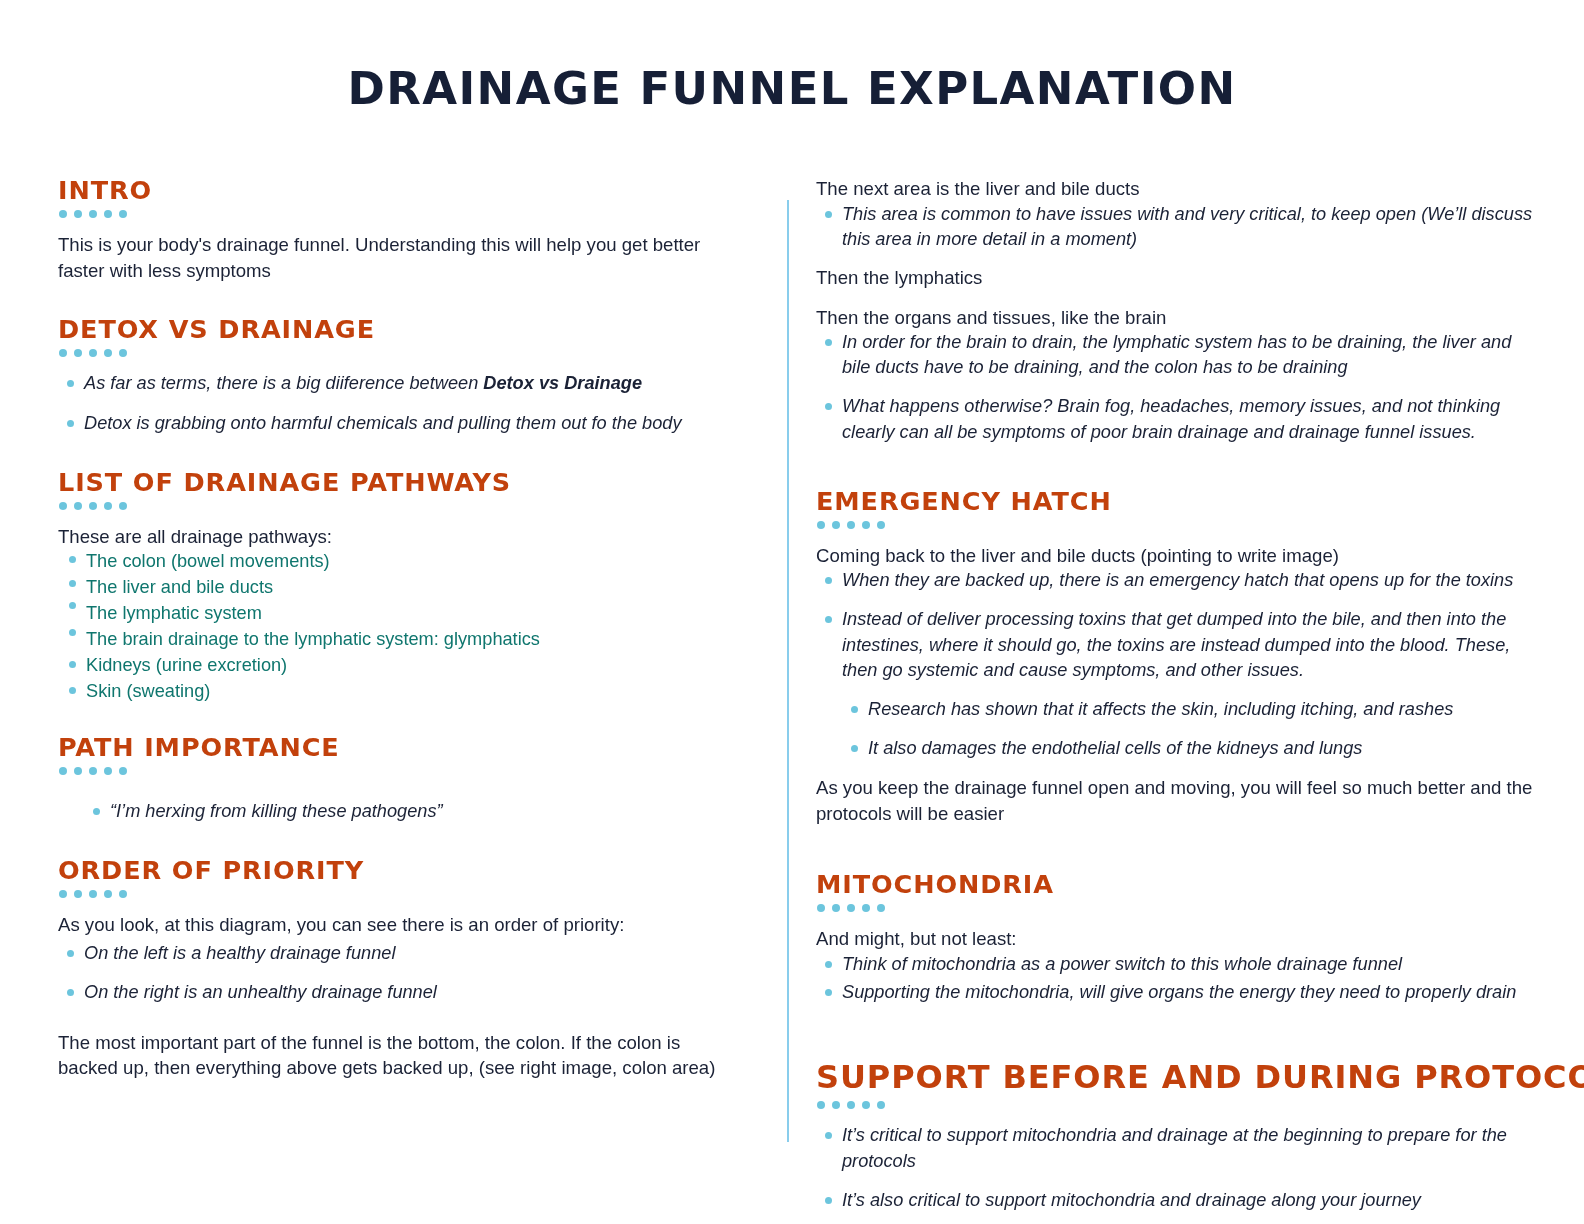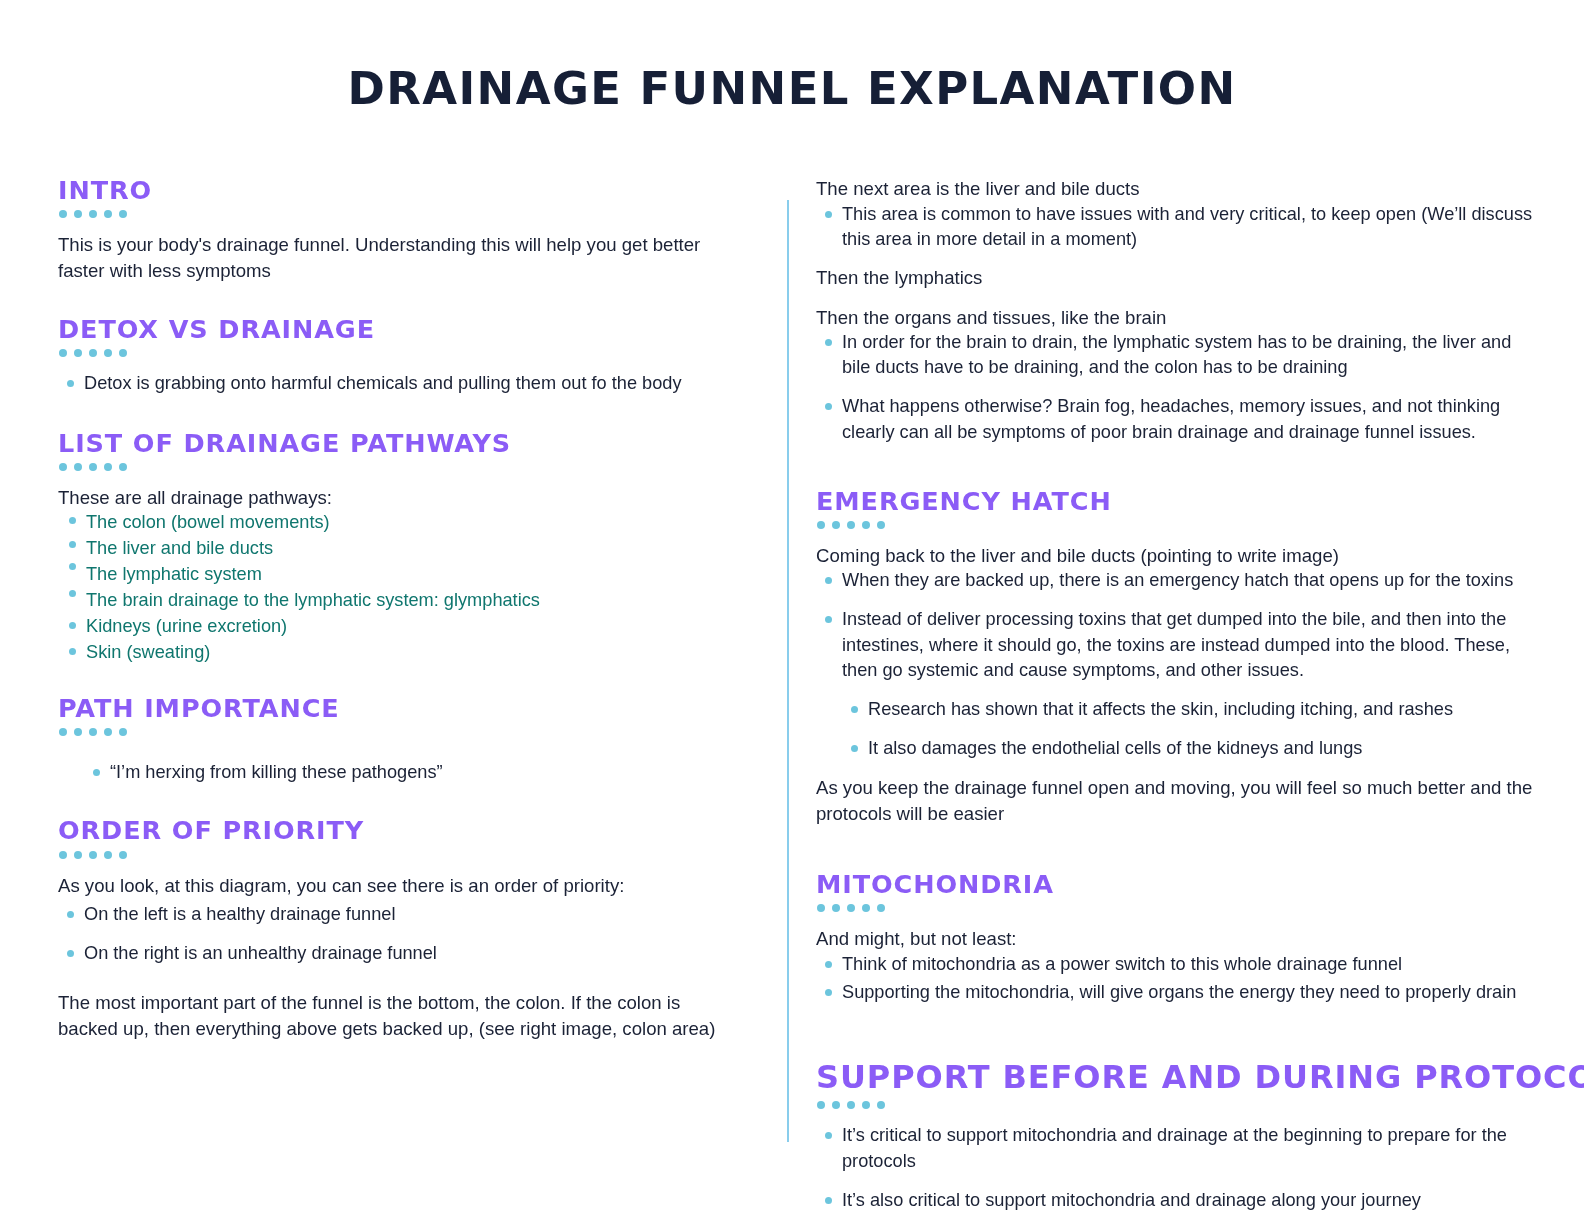--- a/index.html
+++ b/index.html
@@ -65,21 +65,21 @@
     height: 942px;
     background: #89cdec;
   }
 
   
   .sec-head {
     font-family: "DejaVu Sans", sans-serif;
     font-weight: 800;
     font-size: 25.5px;
     letter-spacing: 0.9px;
-    color: #8b5cf6;
+    color: #c2410c;
     line-height: 1.1;
     margin: 0 0 6px 0;
     white-space: nowrap;
   }
   .sec-head.small {
     font-size: 32px;
   }
   .dots {
     display: flex;
     gap: 7px;
@@ -100,20 +100,21 @@
     line-height: 1.38;
     color: #1b2236;
     font-family: "Liberation Sans", sans-serif;
   }
   p.para.tight { margin-bottom: 0; }
 
   ul.bl {
     list-style: none;
     margin: 0;
     padding: 0;
+    font-style: italic;
   }
   ul.bl > li {
     position: relative;
     padding-left: 26px;
     font-size: 18.2px;
     line-height: 1.38;
     margin-bottom: 3px;
     color: #1b2236;
   }
   ul.bl > li::before {
@@ -194,20 +195,21 @@
       <div>
         <div class="sec-head">DETOX VS DRAINAGE</div>
         <div class="dots">
           <span></span>
           <span></span>
           <span></span>
           <span></span>
           <span></span>
         </div>
         <ul class="bl spaced">
+          <li><span>As far as terms, there is a big diiference between </span><b class="strong">Detox vs Drainage</b></li>
           <li><span>Detox is grabbing onto harmful chemicals and pulling them out fo the body</span></li>
         </ul>
       </div>
 
       <div class="gap-m"></div>
 
       <div>
         <div class="sec-head">LIST OF DRAINAGE PATHWAYS</div>
         <div class="dots">
           <span></span>

